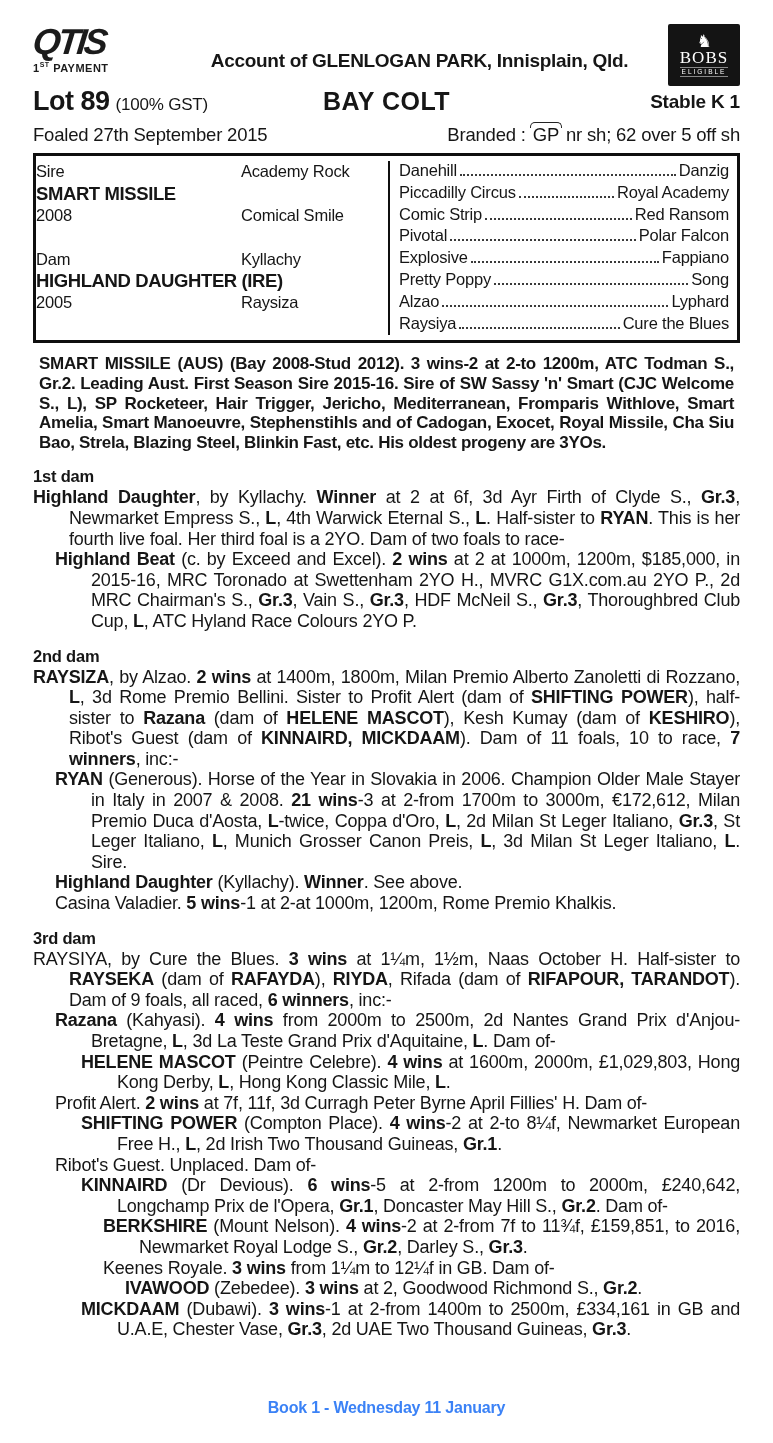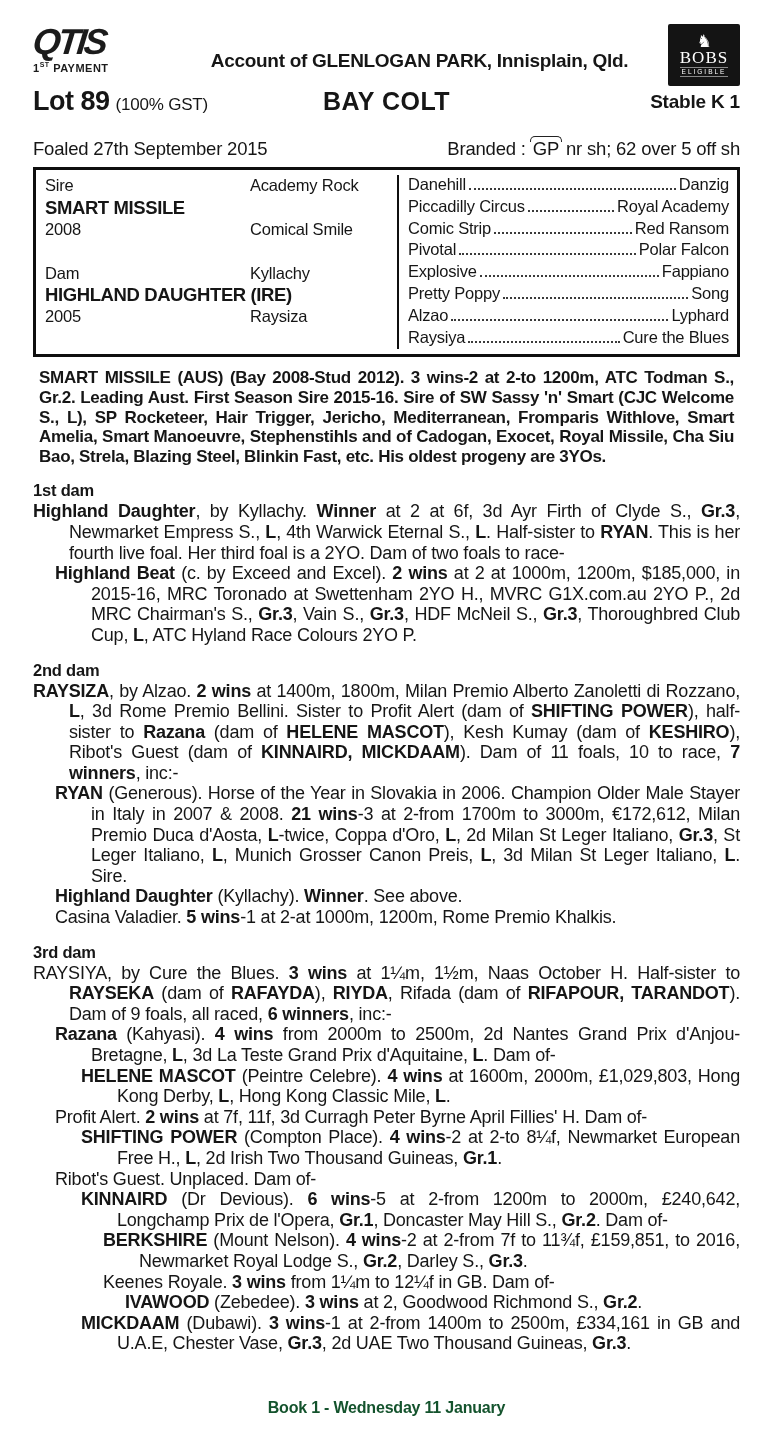--- a/index.html
+++ b/index.html
@@ -39,40 +39,39 @@
   .bobs-word{font-family:"Liberation Serif","DejaVu Serif",serif;font-size:17px;letter-spacing:1px;line-height:18px;}
   .bobs-elig{font-size:6.5px;letter-spacing:2px;border-top:1px solid #888;border-bottom:1px solid #888;padding:1px 2px;line-height:6px;}
 
   .hdr-row2{display:grid;grid-template-columns:1fr auto 1fr;align-items:baseline;margin-top:0px;}
   .lot-left{white-space:nowrap;}
   .lot-num{font-size:27px;font-weight:bold;letter-spacing:-0.5px;}
   .lot-gst{font-size:17px;margin-left:6px;}
   .colt{font-size:25px;font-weight:bold;text-align:center;letter-spacing:0.5px;}
   .stable{font-size:19px;font-weight:bold;text-align:right;align-self:center;}
 
-  .hdr-row3{display:flex;justify-content:space-between;font-size:18.5px;margin-top:21px;margin-bottom:7px;}
+  .hdr-row3{display:flex;justify-content:space-between;font-size:18.5px;margin-top:7px;margin-bottom:7px;}
   .brand-mark{position:relative;padding:0 2px;display:inline-block;}
   .brand-mark::before{
     content:"";position:absolute;left:-1px;right:-1px;top:-2px;height:5px;
     border-top:1.7px solid #222;border-left:1.7px solid #222;border-right:1.7px solid #222;
     border-radius:5px 5px 0 0;
   }
 
   
   .ped{
     border:3px solid #0f0f0f;
     display:flex;
     padding:5px 0;
   }
   .ped-left{
     width:352px;flex:0 0 auto;
     display:grid;
     grid-template-columns:205px 1fr;
     grid-template-rows:repeat(8,21.8px);
-    padding-left:9px;
     font-size:16.5px;
     align-items:center;
   }
   .ped-left .big{font-size:18.5px;font-weight:bold;white-space:nowrap;letter-spacing:-0.4px;}
   .ped-right{
     flex:1;
     border-left:2px solid #0f0f0f;
     display:grid;
     grid-template-rows:repeat(8,21.8px);
     padding:0 8px 0 9px;
@@ -107,21 +106,21 @@
   }
   .indent-0{margin-left:0;}
   .indent-1{margin-left:22px;}
   .indent-2{margin-left:48px;}
   .indent-3{margin-left:70px;}
   .indent-4{margin-left:92px;}
 
   
   .footer{
     position:absolute;bottom:26px;left:0;width:100%;
-    text-align:center;font-size:16px;font-weight:bold;color:#14532d;
+    text-align:center;font-size:16px;font-weight:bold;color:#3b82f6;
     letter-spacing:-0.2px;
   }
 </style>
 </head>
 <body>
 
 <div class="page">
 
   <div class="hdr-row1">
     <div class="qtis">

